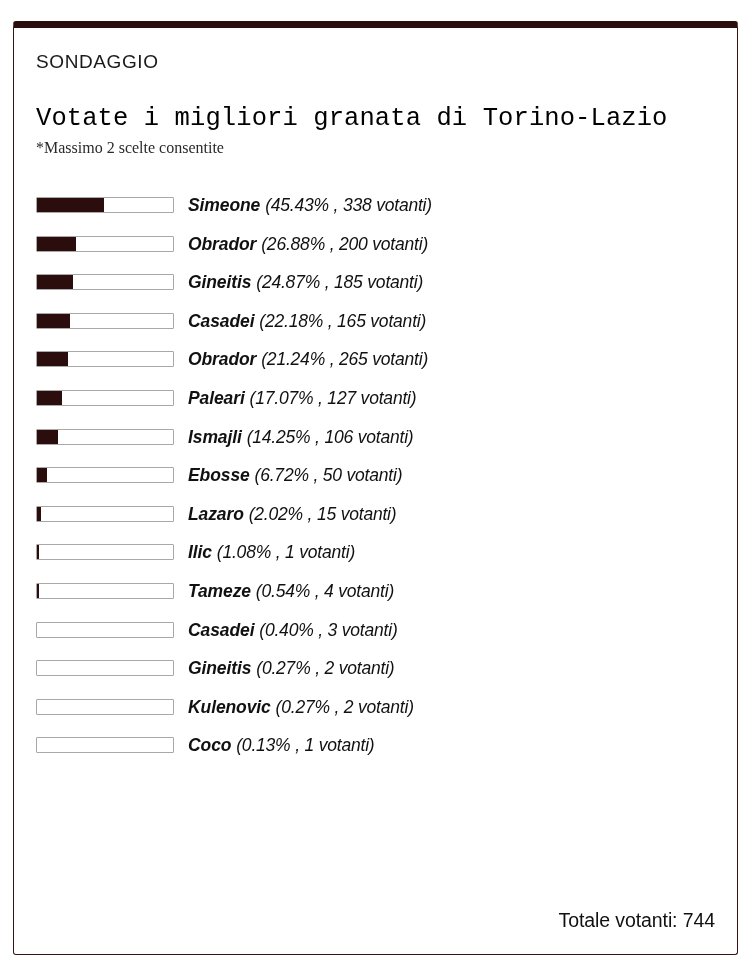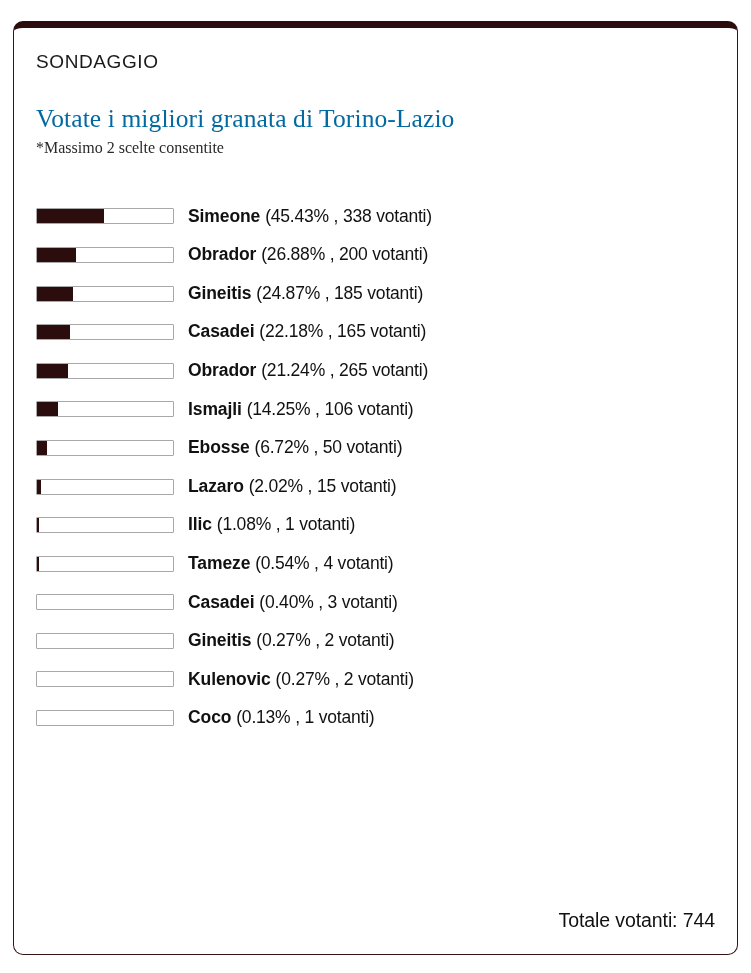--- a/index.html
+++ b/index.html
@@ -17,21 +17,21 @@
   .poll-card {
     position: absolute;
     left: 13px;
     top: 21px;
     width: 725px;
     height: 934px;
     box-sizing: border-box;
     background: #ffffff;
     border: 1px solid #3a1414;
     border-top: 7px solid #2b0d0d;
-    border-radius: 10px;
+    border-radius: 3px;
     overflow: hidden;
   }
 
   .poll-inner {
     position: relative;
     width: 100%;
     height: 100%;
     box-sizing: border-box;
     padding: 23px 22px 0 22px;
   }
@@ -40,46 +40,47 @@
     font-family: "Liberation Sans", sans-serif;
     font-size: 19px;
     letter-spacing: 0.6px;
     color: #1a1a1a;
     line-height: 1.2;
     margin: 0 0 30px 0;
     font-weight: 400;
   }
 
   .poll-title {
-    font-family: Liberation Serif, serif;
+    font-family: Liberation Mono, monospace;
     font-size: 25.5px;
     font-weight: 400;
-    color: #0369a1;
+    color: #000000;
     line-height: 1.18;
     margin: 0 0 4px 0;
     letter-spacing: 0.1px;
   }
 
   .poll-subtitle {
     font-family: "Liberation Serif", serif;
     font-size: 16px;
     font-weight: 400;
     color: #2a2a2a;
     line-height: 1.2;
     margin: 0;
   }
 
   .results-list {
     margin-top: 40px;
   }
 
   .result-row {
     display: flex;
-    align-items: center;
+    align-items: flex-start;
     height: 38.6px;
+    font-style: italic;
   }
 
   .bar-track {
     position: relative;
     width: 138px;
     height: 16px;
     box-sizing: border-box;
     border: 1.5px solid #a8a8a8;
     background: #ffffff;
     flex: 0 0 auto;
@@ -163,20 +164,26 @@
           <div class="result-label"><span class="result-name">Casadei</span> <span class="result-stats">(22.18% , 165 votanti)</span></div>
         </div>
         <div class="result-row">
           <div class="bar-track">
             <div class="bar-fill" style="width: 22.9%;"></div>
           </div>
           <div class="result-label"><span class="result-name">Obrador</span> <span class="result-stats">(21.24% , 265 votanti)</span></div>
         </div>
         <div class="result-row">
           <div class="bar-track">
+            <div class="bar-fill" style="width: 18.4%;"></div>
+          </div>
+          <div class="result-label"><span class="result-name">Paleari</span> <span class="result-stats">(17.07% , 127 votanti)</span></div>
+        </div>
+        <div class="result-row">
+          <div class="bar-track">
             <div class="bar-fill" style="width: 15.4%;"></div>
           </div>
           <div class="result-label"><span class="result-name">Ismajli</span> <span class="result-stats">(14.25% , 106 votanti)</span></div>
         </div>
         <div class="result-row">
           <div class="bar-track">
             <div class="bar-fill" style="width: 7.2%;"></div>
           </div>
           <div class="result-label"><span class="result-name">Ebosse</span> <span class="result-stats">(6.72% , 50 votanti)</span></div>
         </div>

